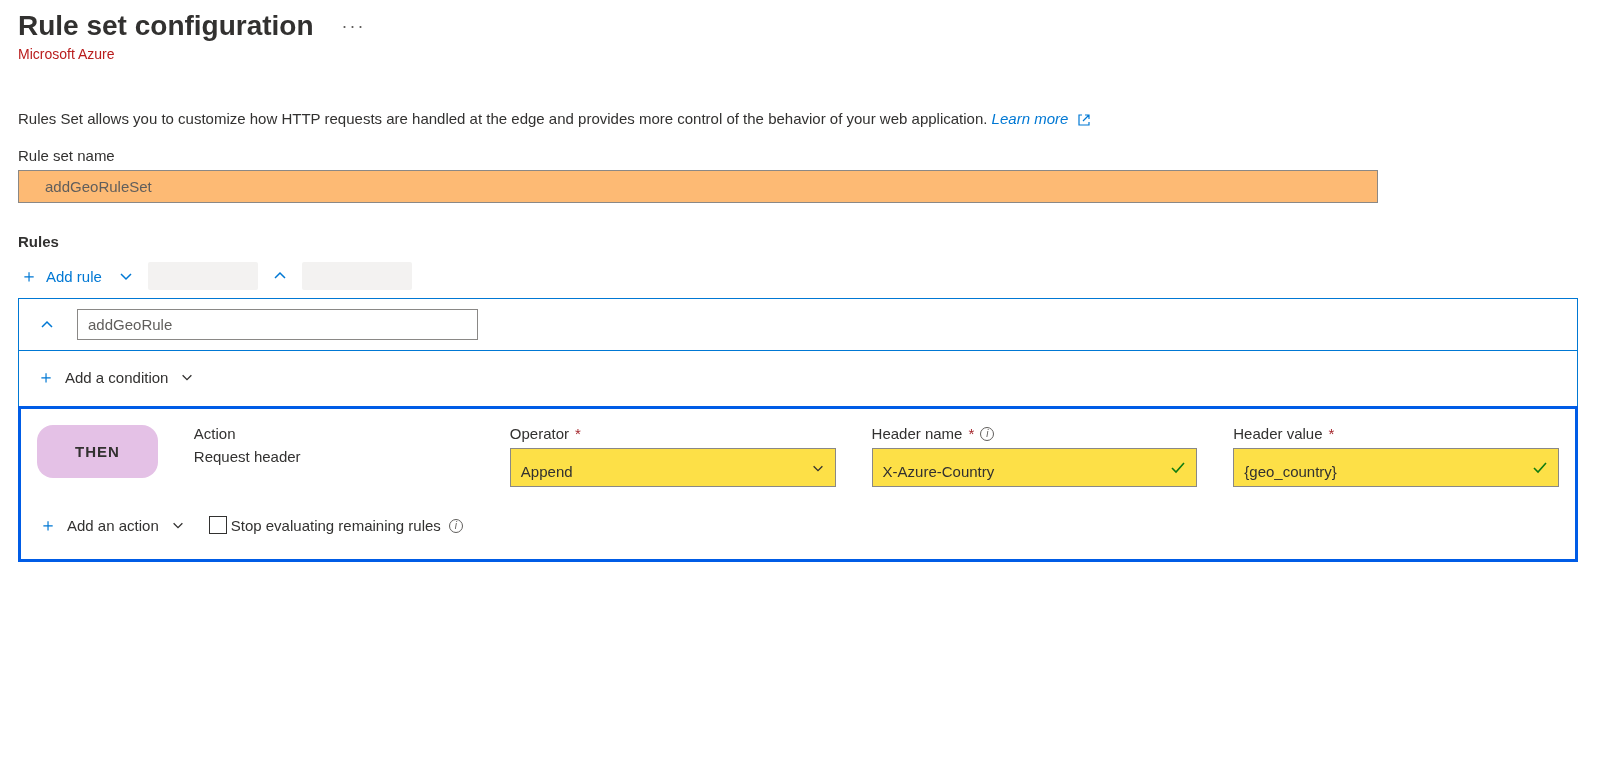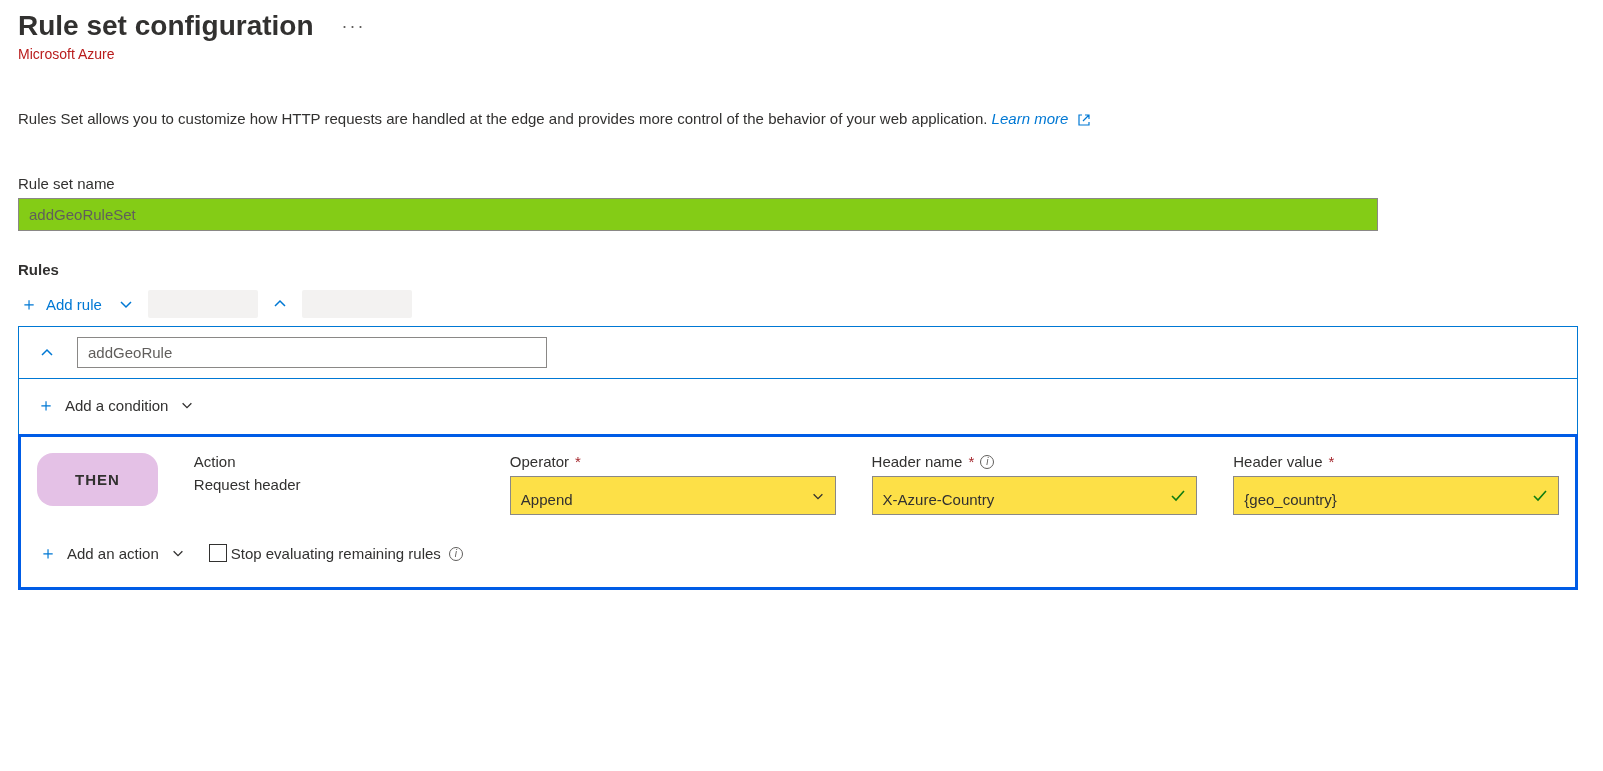--- a/index.html
+++ b/index.html
@@ -37,33 +37,33 @@
       color: #0078d4;
       text-decoration: none;
       cursor: pointer;
       font-style: italic;
     }
     .ext-icon {
       display: inline-block;
       vertical-align: middle;
       margin-left: 4px;
     }
-    .field-group { margin-top: 48px; }
+    .field-group { margin-top: 20px; }
     .field-label {
       font-size: 15px;
       color: #323130;
       margin-bottom: 6px;
       display: block;
     }
     .text-input {
       width: 100%;
       max-width: 1360px;
-      padding: 7px 10px;
+      padding: 7px 26px;
       border: 1px solid #8a8886;
-      background: #84cc16;
+      background: #fdba74;
       color: #605e5c;
       font-size: 15px;
       font-family: inherit;
     }
     .section-head {
       font-size: 15px;
       font-weight: 600;
       margin-top: 30px;
       margin-bottom: 10px;
     }
@@ -101,21 +101,21 @@
       border: 1px solid #0078d4;
       max-width: 1560px;
     }
     .rule-head {
       display: flex;
       align-items: center;
       gap: 14px;
       padding: 10px 12px;
     }
     .rule-name-input {
-      width: 470px;
+      width: 401px;
       padding: 6px 10px;
       border: 1px solid #8a8886;
       font-size: 15px;
       color: #605e5c;
       font-family: inherit;
     }
     .rule-section {
       border-top: 1px solid #0078d4;
       padding: 10px 16px 14px 16px;
     }

